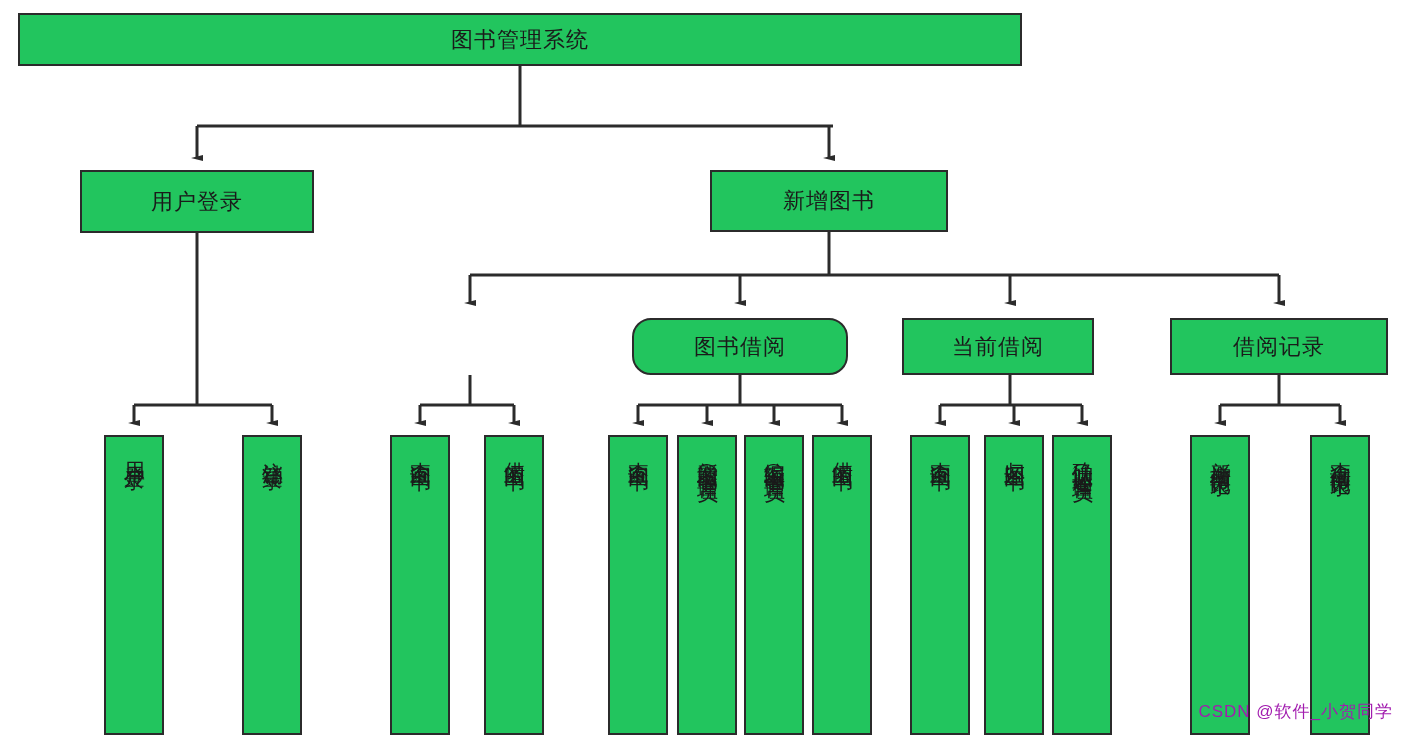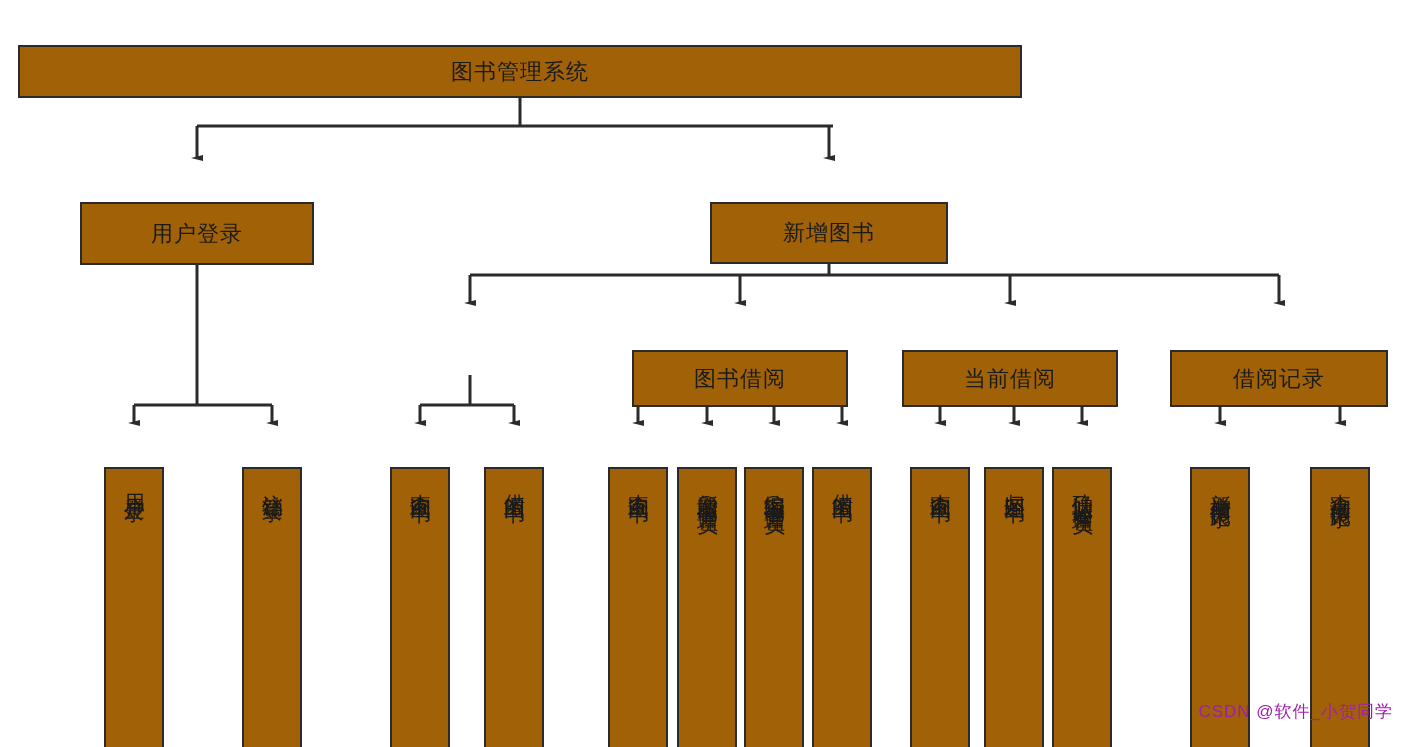--- a/index.html
+++ b/index.html
@@ -8,26 +8,25 @@
     background:#ffffff;
     font-family:"Liberation Sans","DejaVu Sans",sans-serif;
     overflow:hidden;
     position:relative;
   }
   #diagram{position:absolute;left:0;top:0;width:1405px;height:747px;}
   .box{
     position:absolute;
     box-sizing:border-box;
     border:2px solid #2b2b2b;
-    background:#a16207;
+    background:#22c55e;
     display:flex;
     align-items:center;
     justify-content:center;
     color:#1a1a1a;
-    margin-top:32px;
   }
   .box.h{
     font-size:22px;
     letter-spacing:1px;
   }
   .box.v{
     align-items:flex-start;
     justify-content:center;
     padding-top:8px;
   }
@@ -111,24 +110,24 @@
     <span>图书管理系统</span>
   </div>
 
   <div class="box h" style="left:80px;top:170px;width:234px;height:63px;">
     <span>用户登录</span>
   </div>
   <div class="box h" style="left:710px;top:170px;width:238px;height:62px;">
     <span>新增图书</span>
   </div>
 
-  <div class="box h" style="left:632px;top:318px;width:216px;height:57px;">
+  <div class="box h" style="left:632px;top:318px;width:216px;height:57px;border-radius:19px;">
     <span>图书借阅</span>
   </div>
-  <div class="box h" style="left:902px;top:318px;width:216px;height:57px;">
+  <div class="box h" style="left:902px;top:318px;width:192px;height:57px;">
     <span>当前借阅</span>
   </div>
   <div class="box h" style="left:1170px;top:318px;width:218px;height:57px;">
     <span>借阅记录</span>
   </div>
 
   <div class="box v" style="left:104px;top:435px;width:60px;height:300px;">
     <span class="vtext">用户登录</span>
   </div>
   <div class="box v" style="left:242px;top:435px;width:60px;height:300px;">

